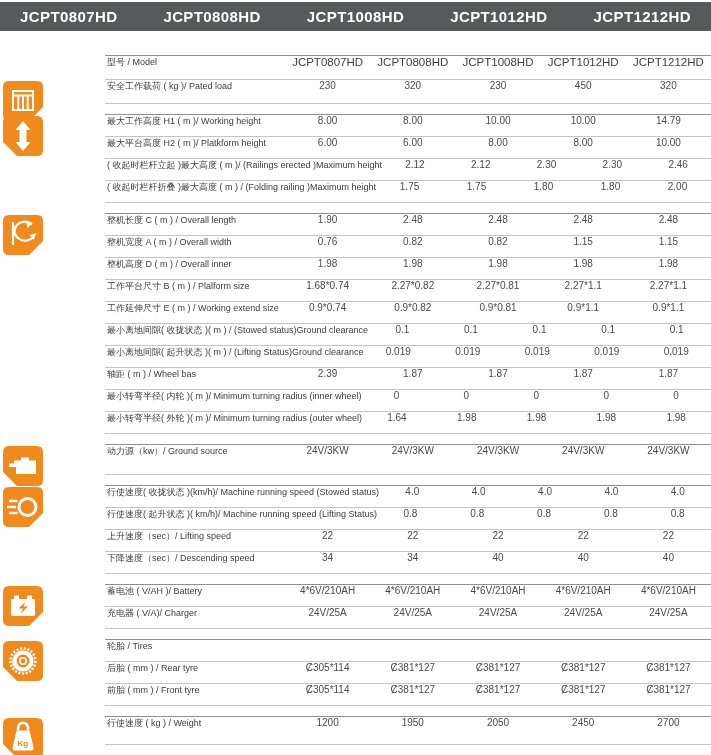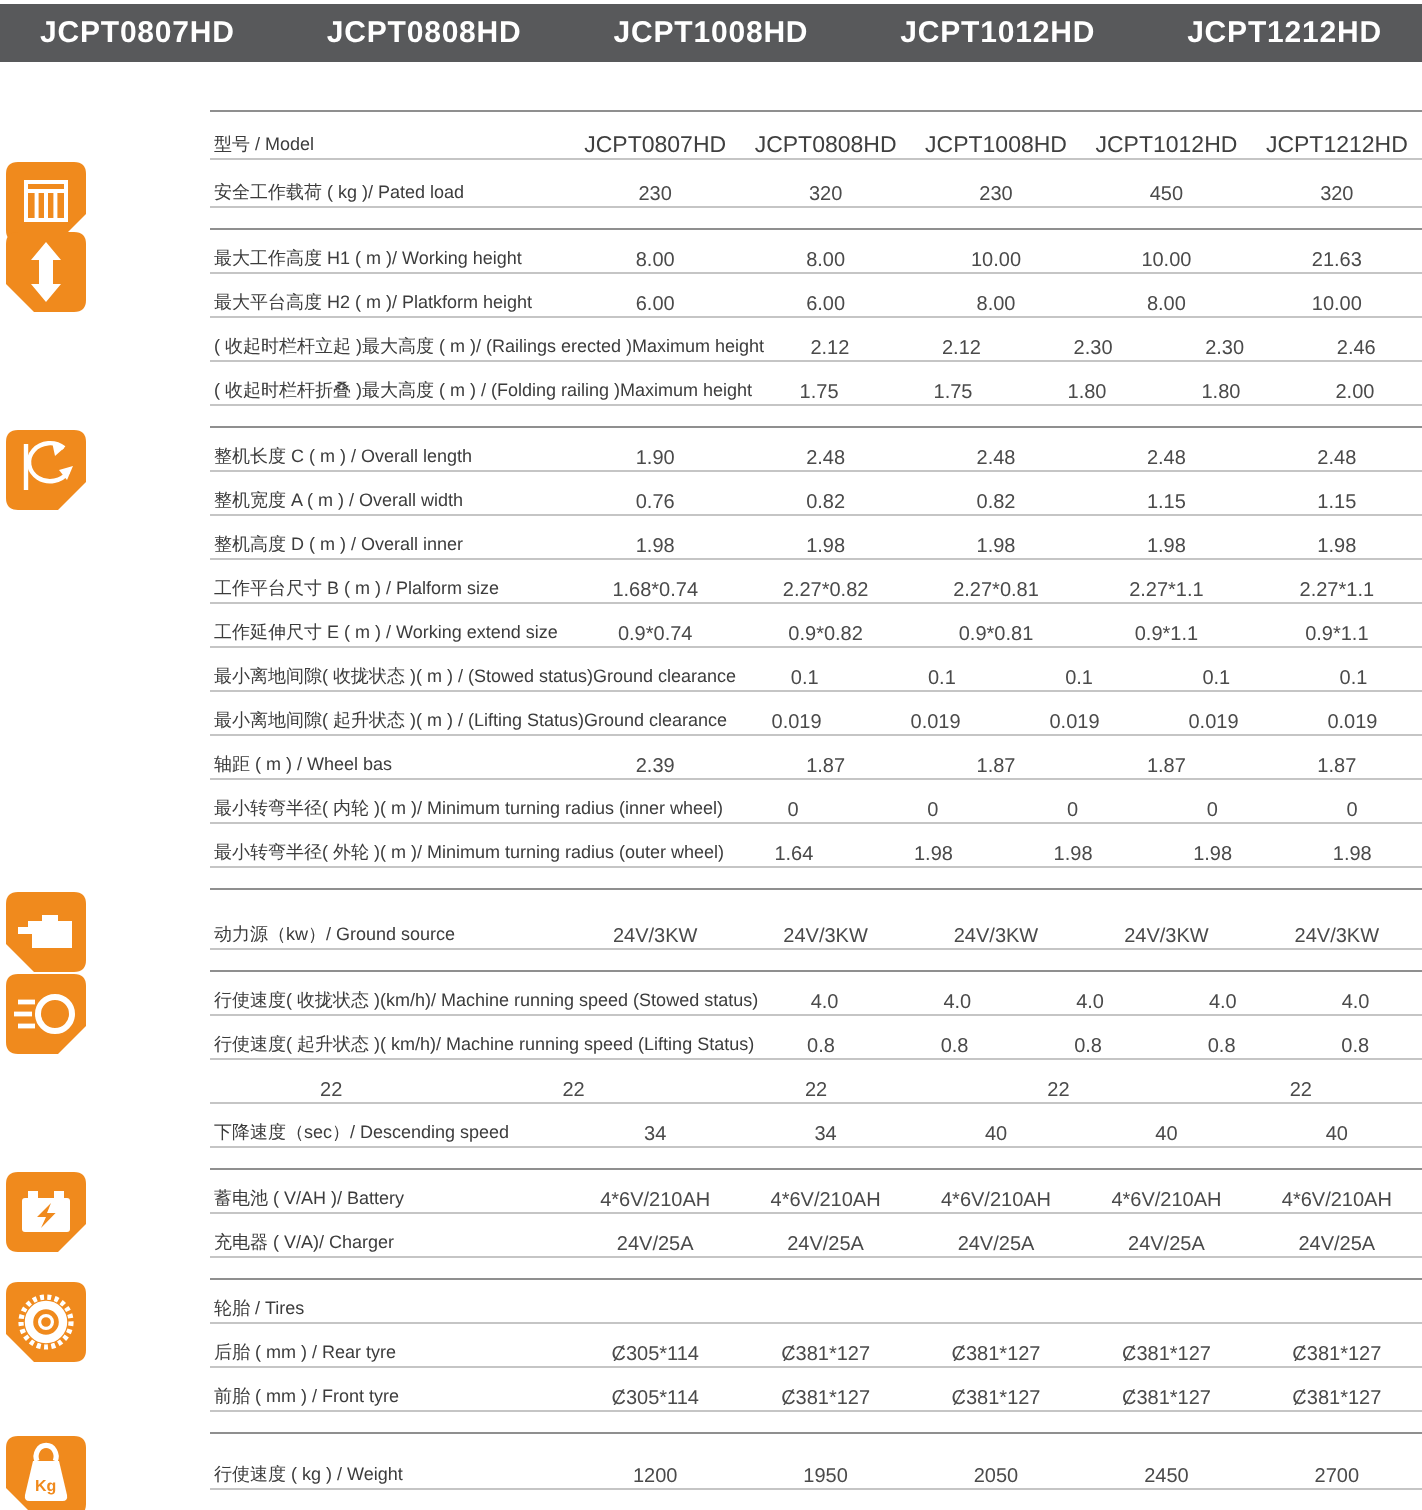--- a/index.html
+++ b/index.html
@@ -13,21 +13,21 @@
     margin-top:2px; height:29px; background:var(--bar);
     display:flex; justify-content:space-between; align-items:center;
     padding:0 20px;
   }
   .topbar .model {
     color:#fff; font-weight:bold; font-size:15px; letter-spacing:0.4px; white-space:nowrap;
   }
   .table-wrap { margin-top:24px; padding-left:105px; }
   .section { position:relative; border-top:1px solid var(--secline); margin-top:10px; }
   .section:first-child { margin-top:0; }
-  .row { display:flex; align-items:flex-end; border-bottom:1px solid var(--line); height:22px; }
+  .row { display:flex; align-items:flex-start; border-bottom:1px solid var(--line); height:22px; }
   .row .lbl {
     flex:0 0 180px; font-size:9px; color:var(--txt); white-space:nowrap;
     padding-left:2px; overflow:visible;
   }
   .row .val { flex:1; text-align:center; font-size:10px; color:var(--val); }
   .row.em .val { font-size:11.5px; color:#3f3f3f; }
   
   .section:nth-child(1) .row { height:24px; }
   .section:nth-child(4) .row { height:30px; }
   .section:nth-child(8) .row { height:28px; }
@@ -81,21 +81,21 @@
           <path d="M7 1 H35 Q41 1 41 7 V35 Q41 41 35 41 H15 L1 27 V7 Q1 1 7 1 Z" fill="#F08A1D"></path>
           <path d="M21 6 L13.5 15 H17.5 V27 H13.5 L21 36 L28.5 27 H24.5 V15 H28.5 Z" fill="#fff"></path>
         </svg>
       </div>
       <div class="row">
         <span class="lbl">最大工作高度 H1 ( m )/ Working height</span>
         <span class="val">8.00</span>
         <span class="val">8.00</span>
         <span class="val">10.00</span>
         <span class="val">10.00</span>
-        <span class="val">21.63</span>
+        <span class="val">14.79</span>
       </div>
       <div class="row">
         <span class="lbl">最大平台高度 H2 ( m )/ Platkform height</span>
         <span class="val">6.00</span>
         <span class="val">6.00</span>
         <span class="val">8.00</span>
         <span class="val">8.00</span>
         <span class="val">10.00</span>
       </div>
       <div class="row">
@@ -242,20 +242,21 @@
       </div>
       <div class="row">
         <span class="lbl">行使速度( 起升状态 )( km/h)/ Machine running speed (Lifting Status)</span>
         <span class="val">0.8</span>
         <span class="val">0.8</span>
         <span class="val">0.8</span>
         <span class="val">0.8</span>
         <span class="val">0.8</span>
       </div>
       <div class="row">
+        <span class="lbl">上升速度（sec）/ Lifting speed</span>
         <span class="val">22</span>
         <span class="val">22</span>
         <span class="val">22</span>
         <span class="val">22</span>
         <span class="val">22</span>
       </div>
       <div class="row">
         <span class="lbl">下降速度（sec）/ Descending speed</span>
         <span class="val">34</span>
         <span class="val">34</span>

